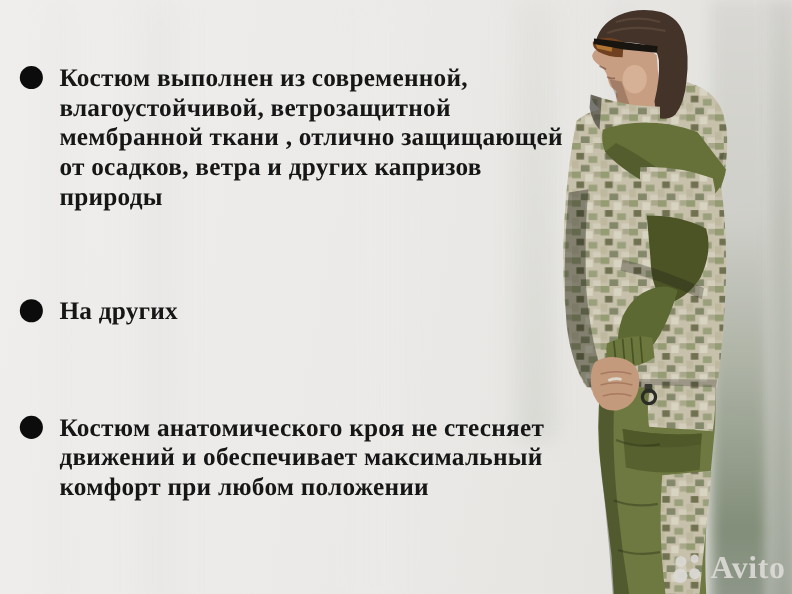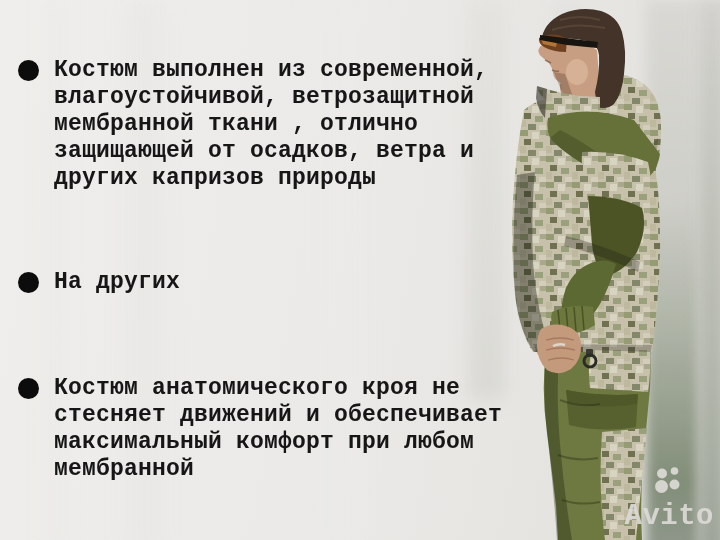--- a/index.html
+++ b/index.html
@@ -1,37 +1,37 @@
 <!DOCTYPE html>
 <html><head>
 <meta charset="utf-8">
 <style>
   html,body{margin:0;padding:0;}
   .stage{
     position:relative;width:720px;height:540px;overflow:hidden;
     background:linear-gradient(100deg,#efeeec 0%,#ebeae8 45%,#e7e6e3 70%,#dfdeda 100%);
-    font-family:Liberation Mono, monospace;
+    font-family:Liberation Serif, serif;
   }
   
   .trunk{position:absolute;top:0;height:560px;filter:blur(6px);}
   .t1{left:646px;width:54px;background:linear-gradient(#d9d8d4 0%,#cfcfc9 35%,#aab0a2 60%,#7e8a74 86%,#8d968b 100%);opacity:.95;}
   .t2{left:698px;width:28px;background:linear-gradient(#d2d1cd 0%,#b4b8ad 60%,#9aa195 100%);opacity:.95;}
   .t3{left:468px;width:38px;height:400px;background:linear-gradient(#e3e2de,#d6d6d1);filter:blur(9px);opacity:.8;}
   .t4{left:556px;width:22px;height:160px;background:#dedddb;filter:blur(9px);opacity:.6;}
   .t5{left:128px;width:34px;background:#e7e6e4;filter:blur(12px);opacity:.6;}
   .t6{left:318px;width:48px;background:#ecebe9;filter:blur(12px);opacity:.55;}
   .t7{left:44px;width:22px;background:#eae9e7;filter:blur(10px);opacity:.5;}
   .man-svg{position:absolute;left:0;top:0;}
   
   .bullet-row{position:absolute;left:18px;display:flex;align-items:flex-start;}
   .row1{top:57px;} .row2{top:269px;} .row3{top:375px;}
   .dot{width:21px;height:21px;border-radius:50%;background:#0c0c0c;margin-top:3px;flex:none;}
   .bullet-text{margin:0 0 0 15px;width:462px;font-weight:700;font-size:23px;line-height:27px;color:#161616;letter-spacing:.2px;}
   
-  .watermark{position:absolute;right:6px;bottom:7px;display:flex;align-items:center;gap:4px;color:#dcdad6;opacity:.92;flex-direction:column;}
+  .watermark{position:absolute;right:6px;bottom:7px;display:flex;align-items:center;gap:4px;color:#dcdad6;opacity:.92;}
   .wm-text{font-weight:700;font-size:29px;letter-spacing:.5px;}
 </style>
 </head>
 <body>
 
 <div class="stage">
 
   <div>
     <div class="trunk t5"></div>
     <div class="trunk t6"></div>
@@ -126,21 +126,21 @@
     <div class="bullet-row row1">
       <span class="dot"></span>
       <p class="bullet-text">Костюм выполнен из современной, влагоустойчивой, ветрозащитной мембранной ткани , отлично защищающей от осадков, ветра и других капризов природы</p>
     </div>
     <div class="bullet-row row2">
       <span class="dot"></span>
       <p class="bullet-text">На других</p>
     </div>
     <div class="bullet-row row3">
       <span class="dot"></span>
-      <p class="bullet-text">Костюм анатомического кроя не стесняет движений и обеспечивает максимальный комфорт при любом мембранной</p>
+      <p class="bullet-text">Костюм анатомического кроя не стесняет движений и обеспечивает максимальный комфорт при любом положении</p>
     </div>
   </div>
 
   <div class="watermark">
     <svg width="32" height="32" viewBox="0 0 32 32">
       <circle cx="9" cy="9.5" r="5" fill="currentColor"></circle>
       <circle cx="21.5" cy="7" r="3.8" fill="currentColor"></circle>
       <circle cx="8.5" cy="22.5" r="6.5" fill="currentColor"></circle>
       <circle cx="21.5" cy="20.5" r="5" fill="currentColor"></circle>
     </svg>

